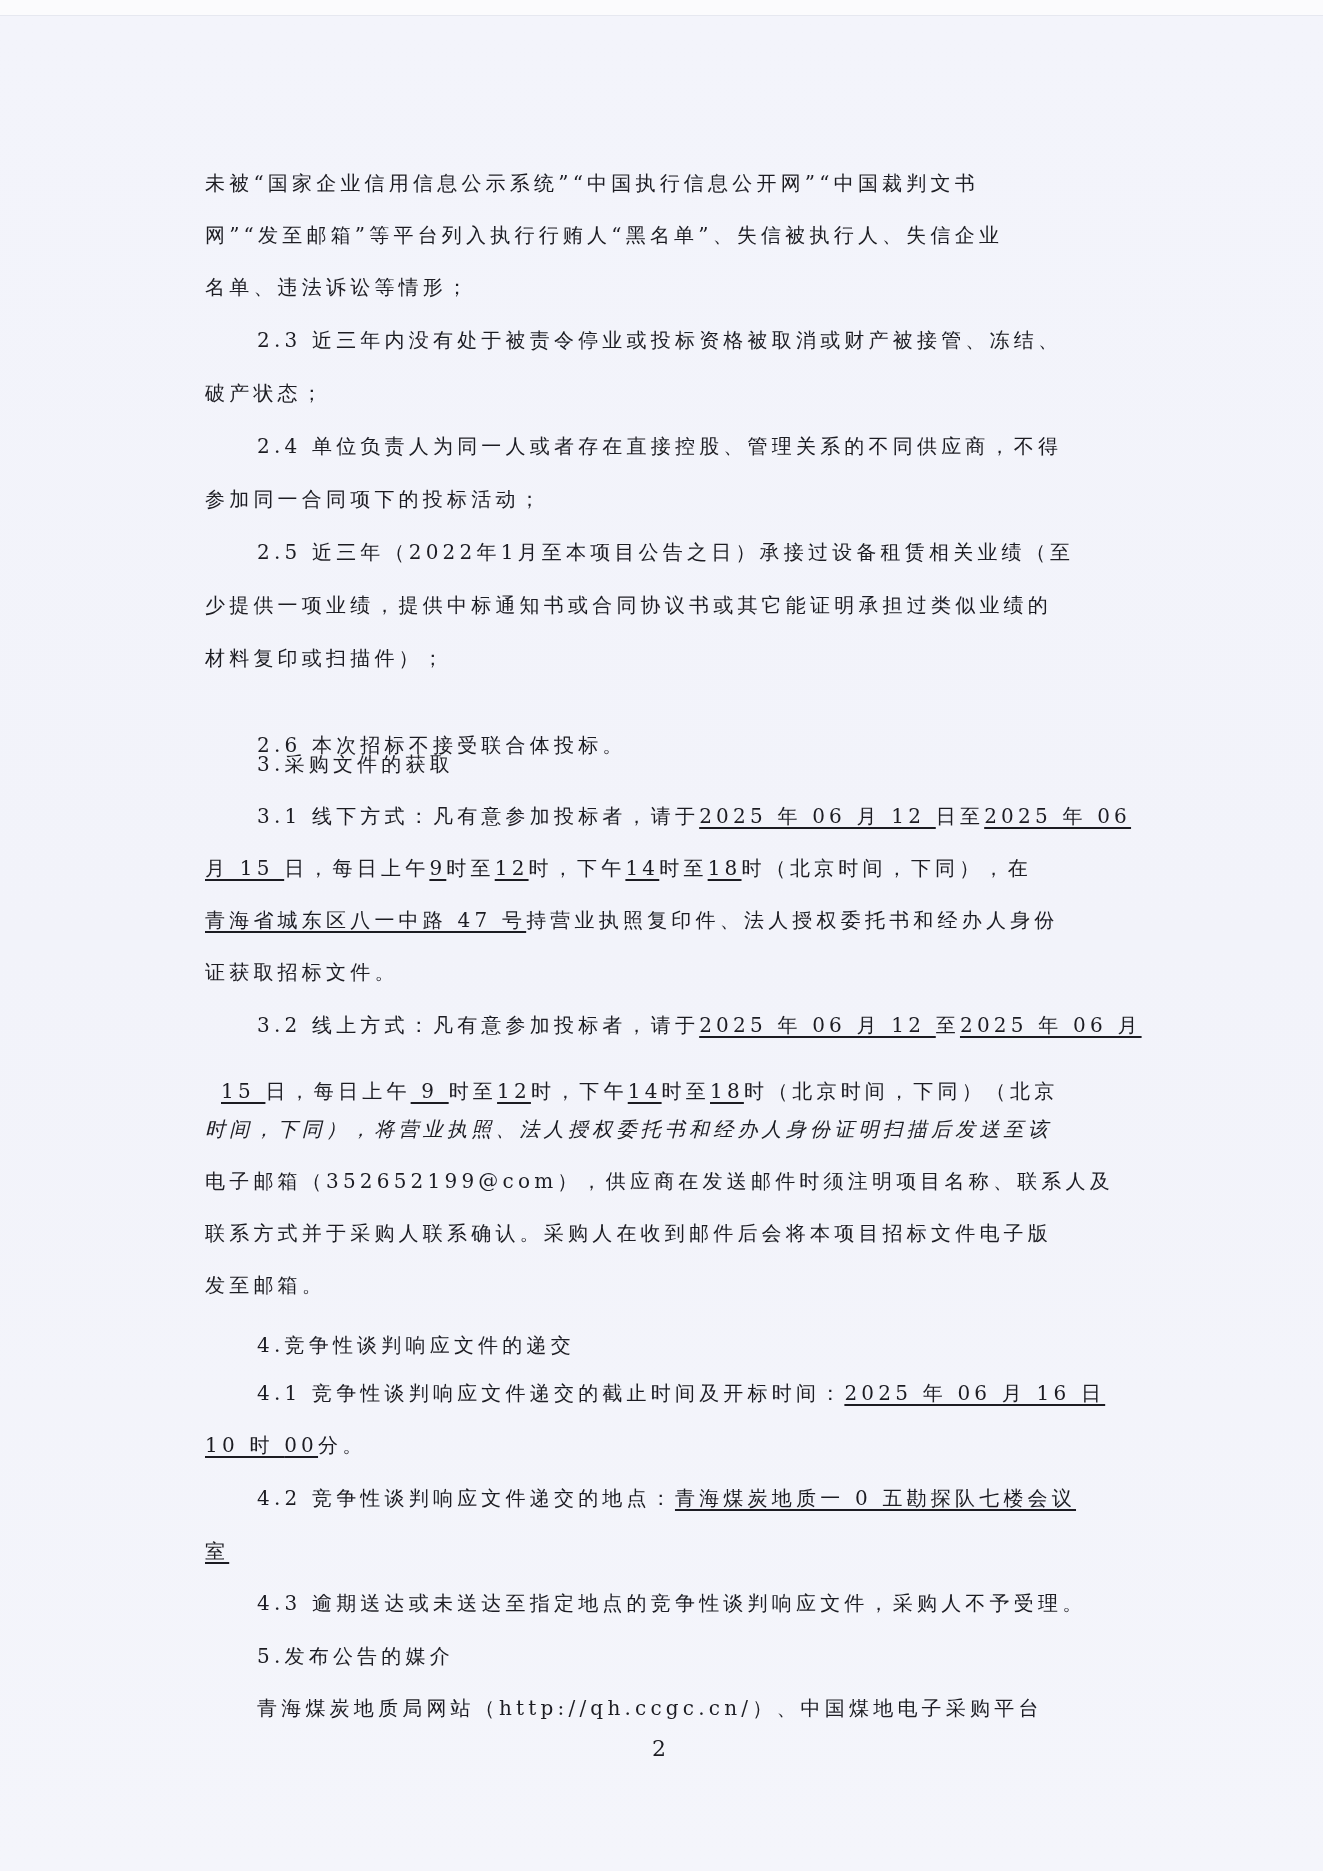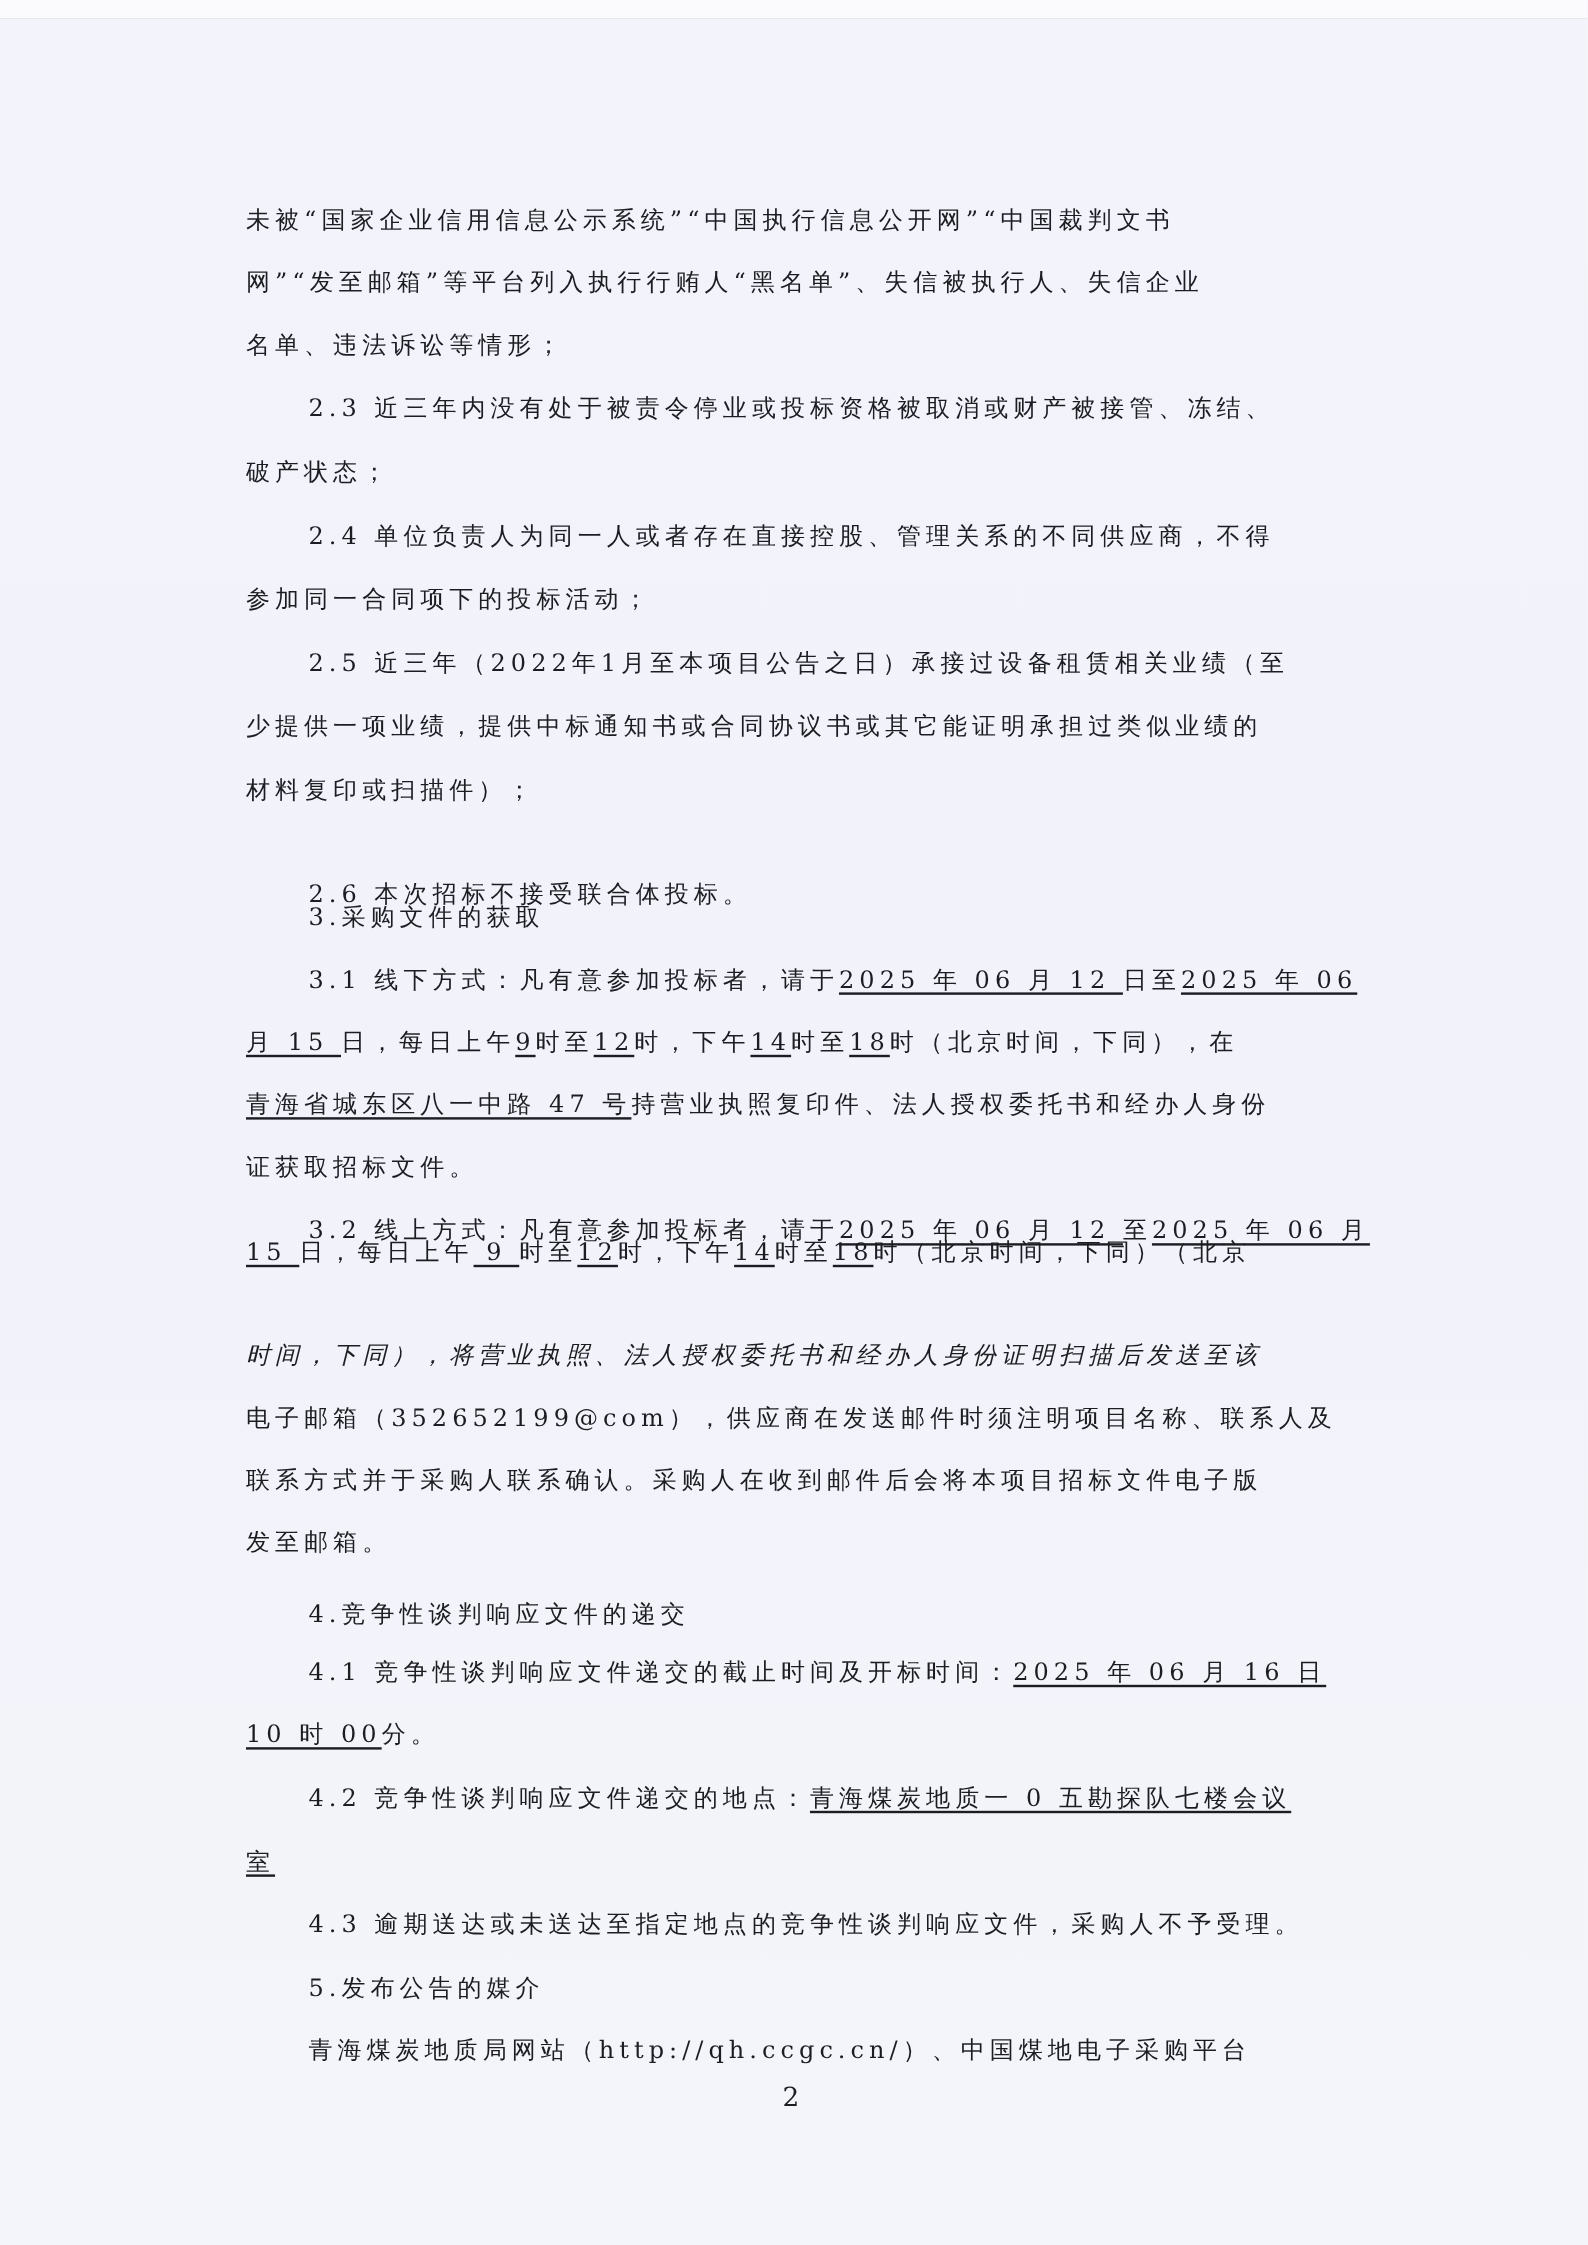--- a/index.html
+++ b/index.html
@@ -66,21 +66,21 @@
   <span class="u">月  15 </span><span>日，每日上午</span><span class="u">9</span><span>时至</span><span class="u">12</span><span>时，下午</span><span class="u">14</span><span>时至</span><span class="u">18</span><span>时（北京时间，下同），在</span>
 </div>
 <div class="line" style="top:905px;">
   <span class="u">青海省城东区八一中路 47 号</span><span>持营业执照复印件、法人授权委托书和经办人身份</span>
 </div>
 <div class="line" style="top:957px;">证获取招标文件。</div>
 
 <div class="line indent" style="top:1010px;">
   <span>3.2 线上方式：凡有意参加投标者，请于</span><span class="u">2025 年 06 月  12 </span><span>至</span><span class="u">2025 年 06 月</span>
 </div>
-<div class="line" style="top:1028px;">
+<div class="line" style="top:1076px;margin-left:16px;">
   <span class="u">15 </span><span>日，每日上午</span><span class="u"> 9 </span><span>时至</span><span class="u">12</span><span>时，下午</span><span class="u">14</span><span>时至</span><span class="u">18</span><span>时（北京时间，下同）（北京</span>
 </div>
 <div class="line" style="top:1114px;font-style:italic;">时间，下同），将营业执照、法人授权委托书和经办人身份证明扫描后发送至该</div>
 <div class="line" style="top:1166px;">电子邮箱（352652199@com），供应商在发送邮件时须注明项目名称、联系人及</div>
 <div class="line" style="top:1218px;">联系方式并于采购人联系确认。采购人在收到邮件后会将本项目招标文件电子版</div>
 <div class="line" style="top:1270px;">发至邮箱。</div>
 
 <div class="line indent" style="top:1330px;">4.竞争性谈判响应文件的递交</div>
 <div class="line indent" style="top:1378px;">
   <span>4.1 竞争性谈判响应文件递交的截止时间及开标时间：</span><span class="u">2025 年 06 月 16 日</span>

